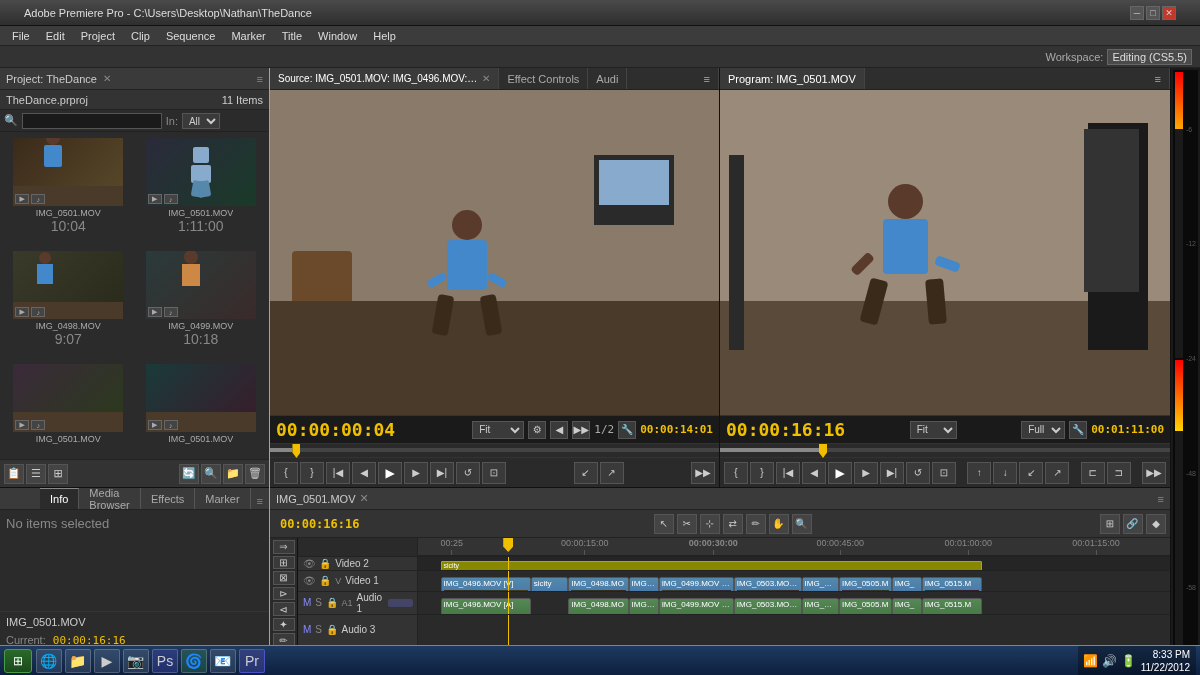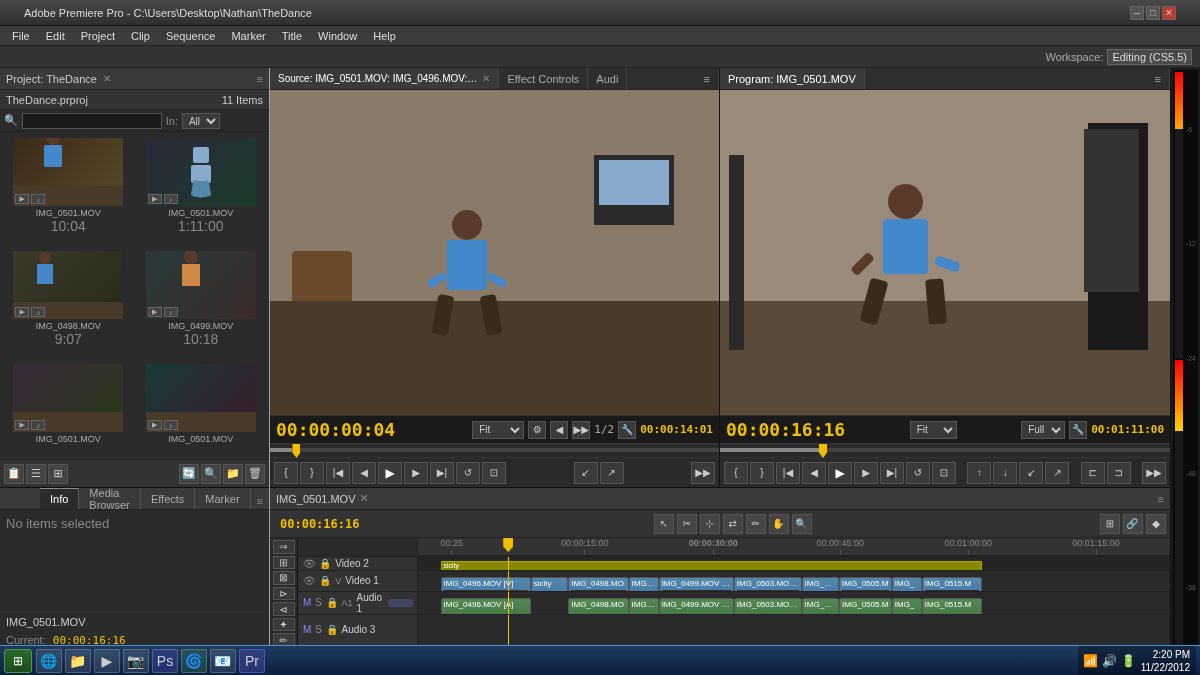--- a/index.html
+++ b/index.html
@@ -1416,17 +1416,17 @@
     <div class="taskbar-app" style="background:rgba(80,200,80,0.2);">🌀</div>
     <div class="taskbar-app">📧</div>
     <div class="taskbar-app active" style="background:rgba(80,80,180,0.4);border-color:rgba(100,100,255,0.6);">Pr</div>
   </div>
   <div class="taskbar-spacer"></div>
   <div class="taskbar-tray">
     <span class="tray-icon">📶</span>
     <span class="tray-icon">🔊</span>
     <span class="tray-icon">🔋</span>
     <div class="tray-clock">
-      <div>2:20 PM</div>
+      <div>8:33 PM</div>
       <div>11/22/2012</div>
     </div>
   </div>
 </div>
 
 </body></html>

